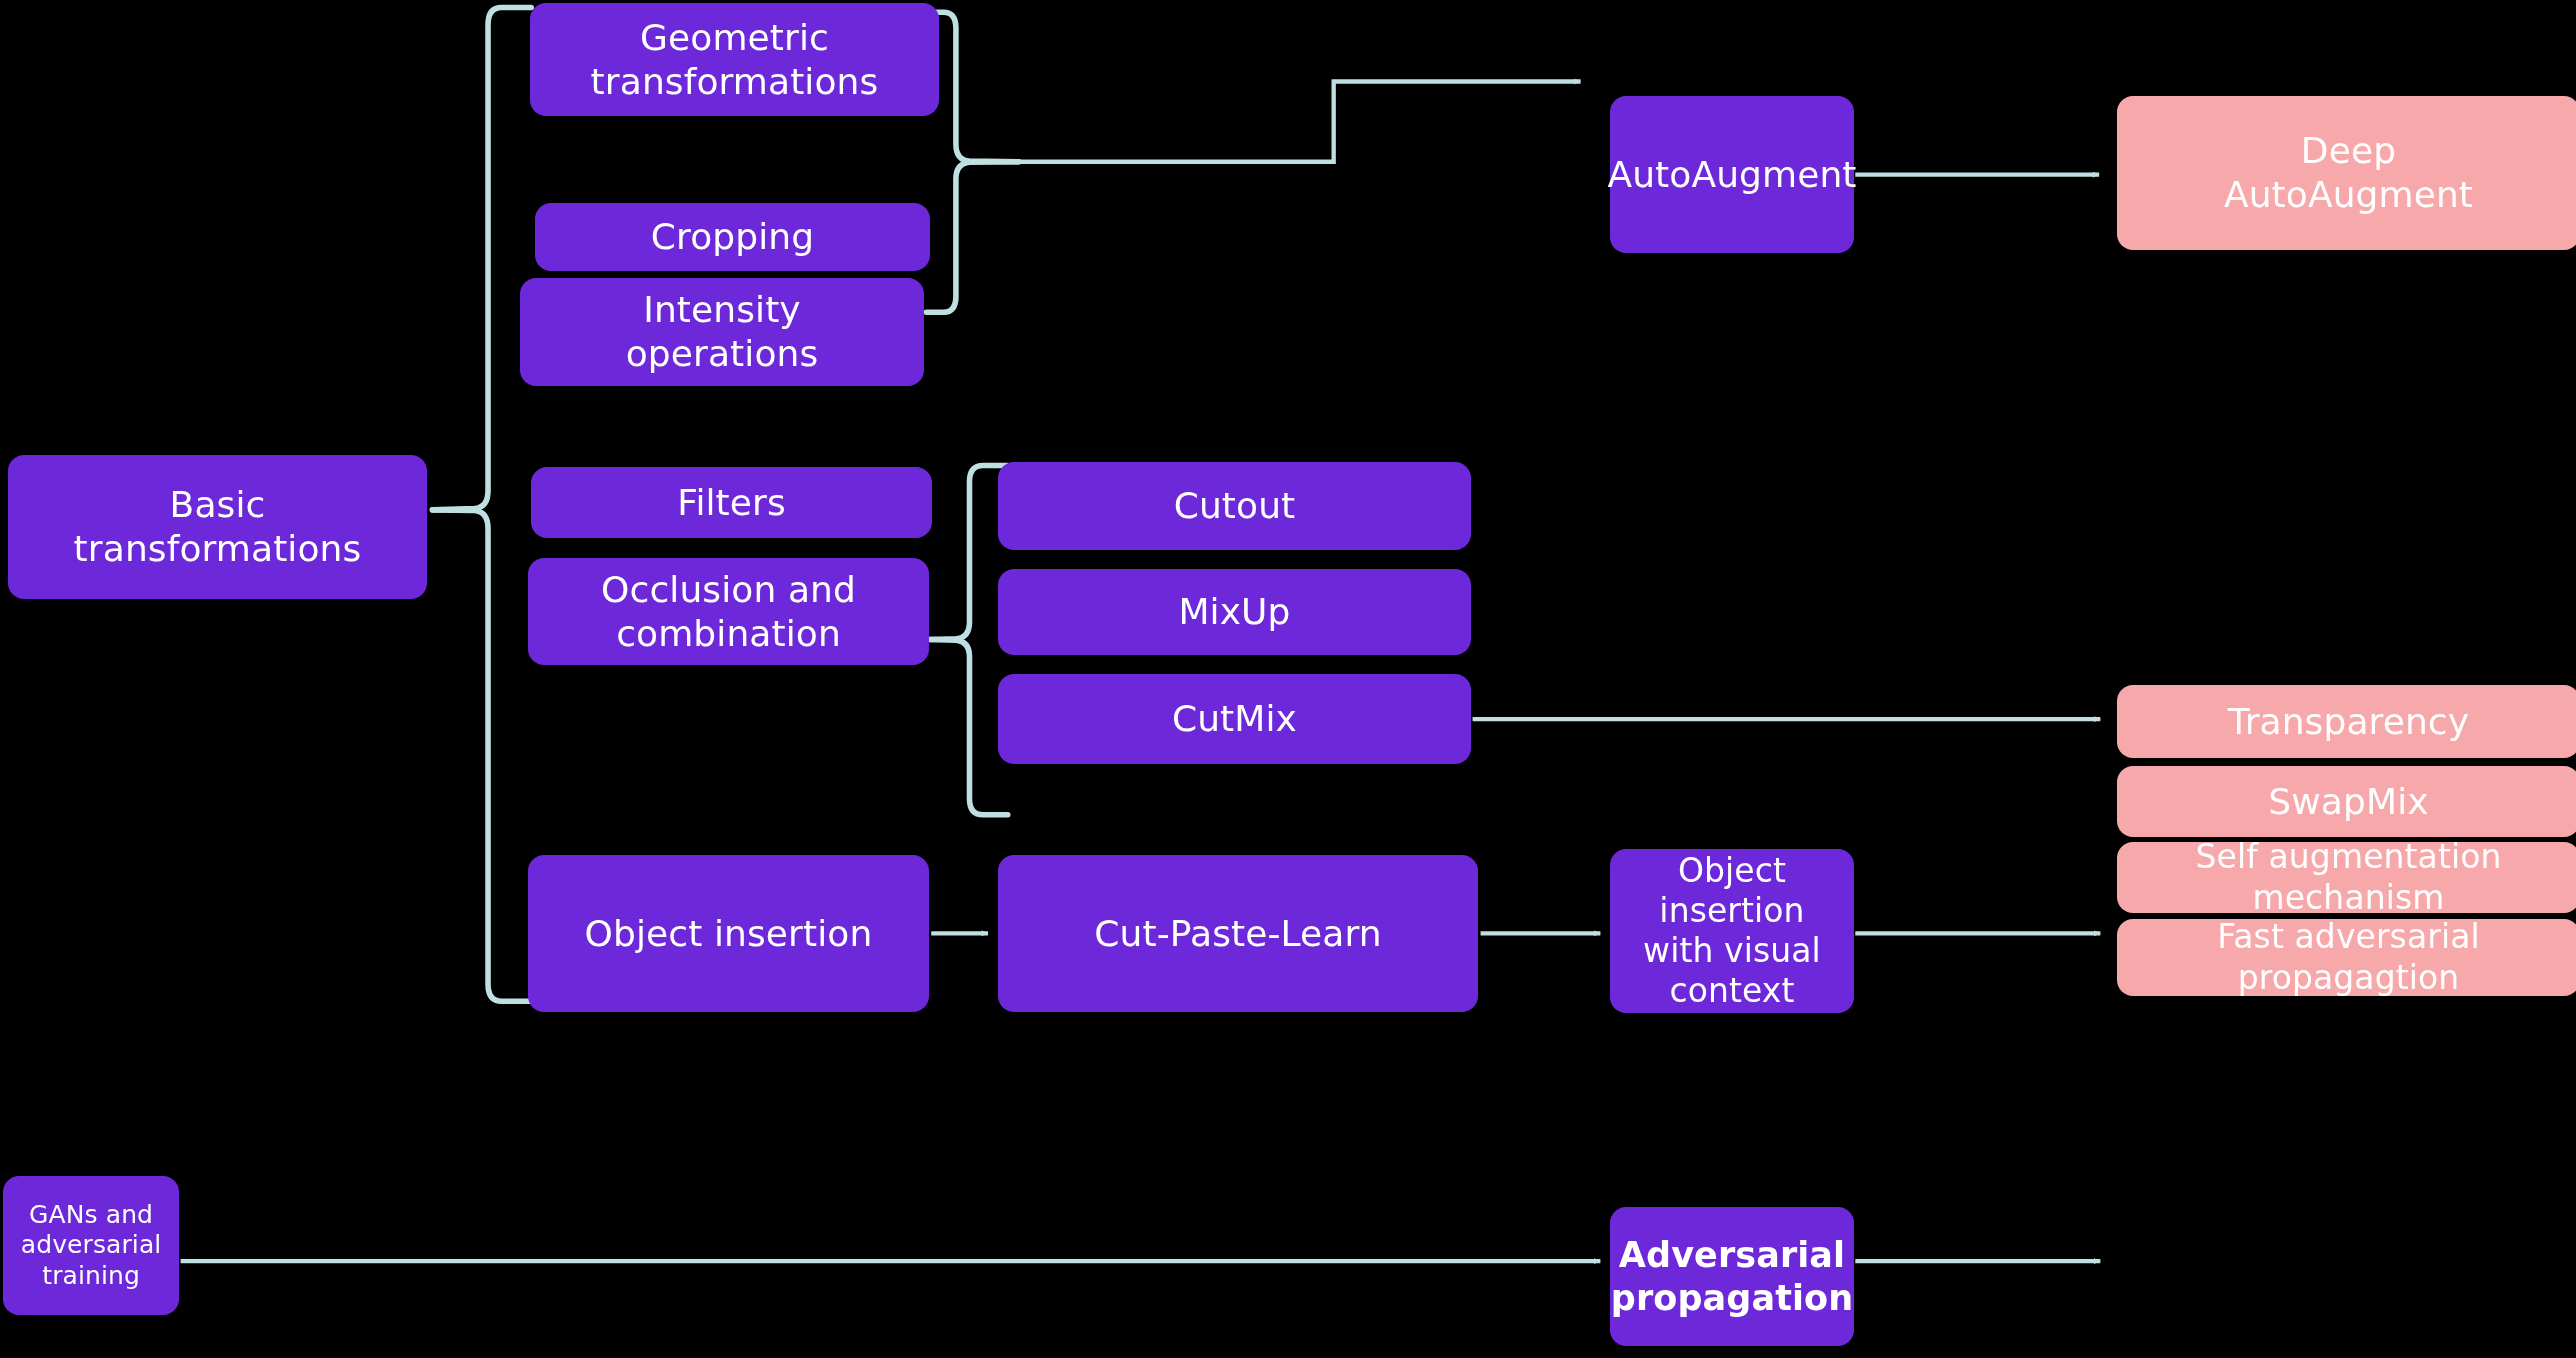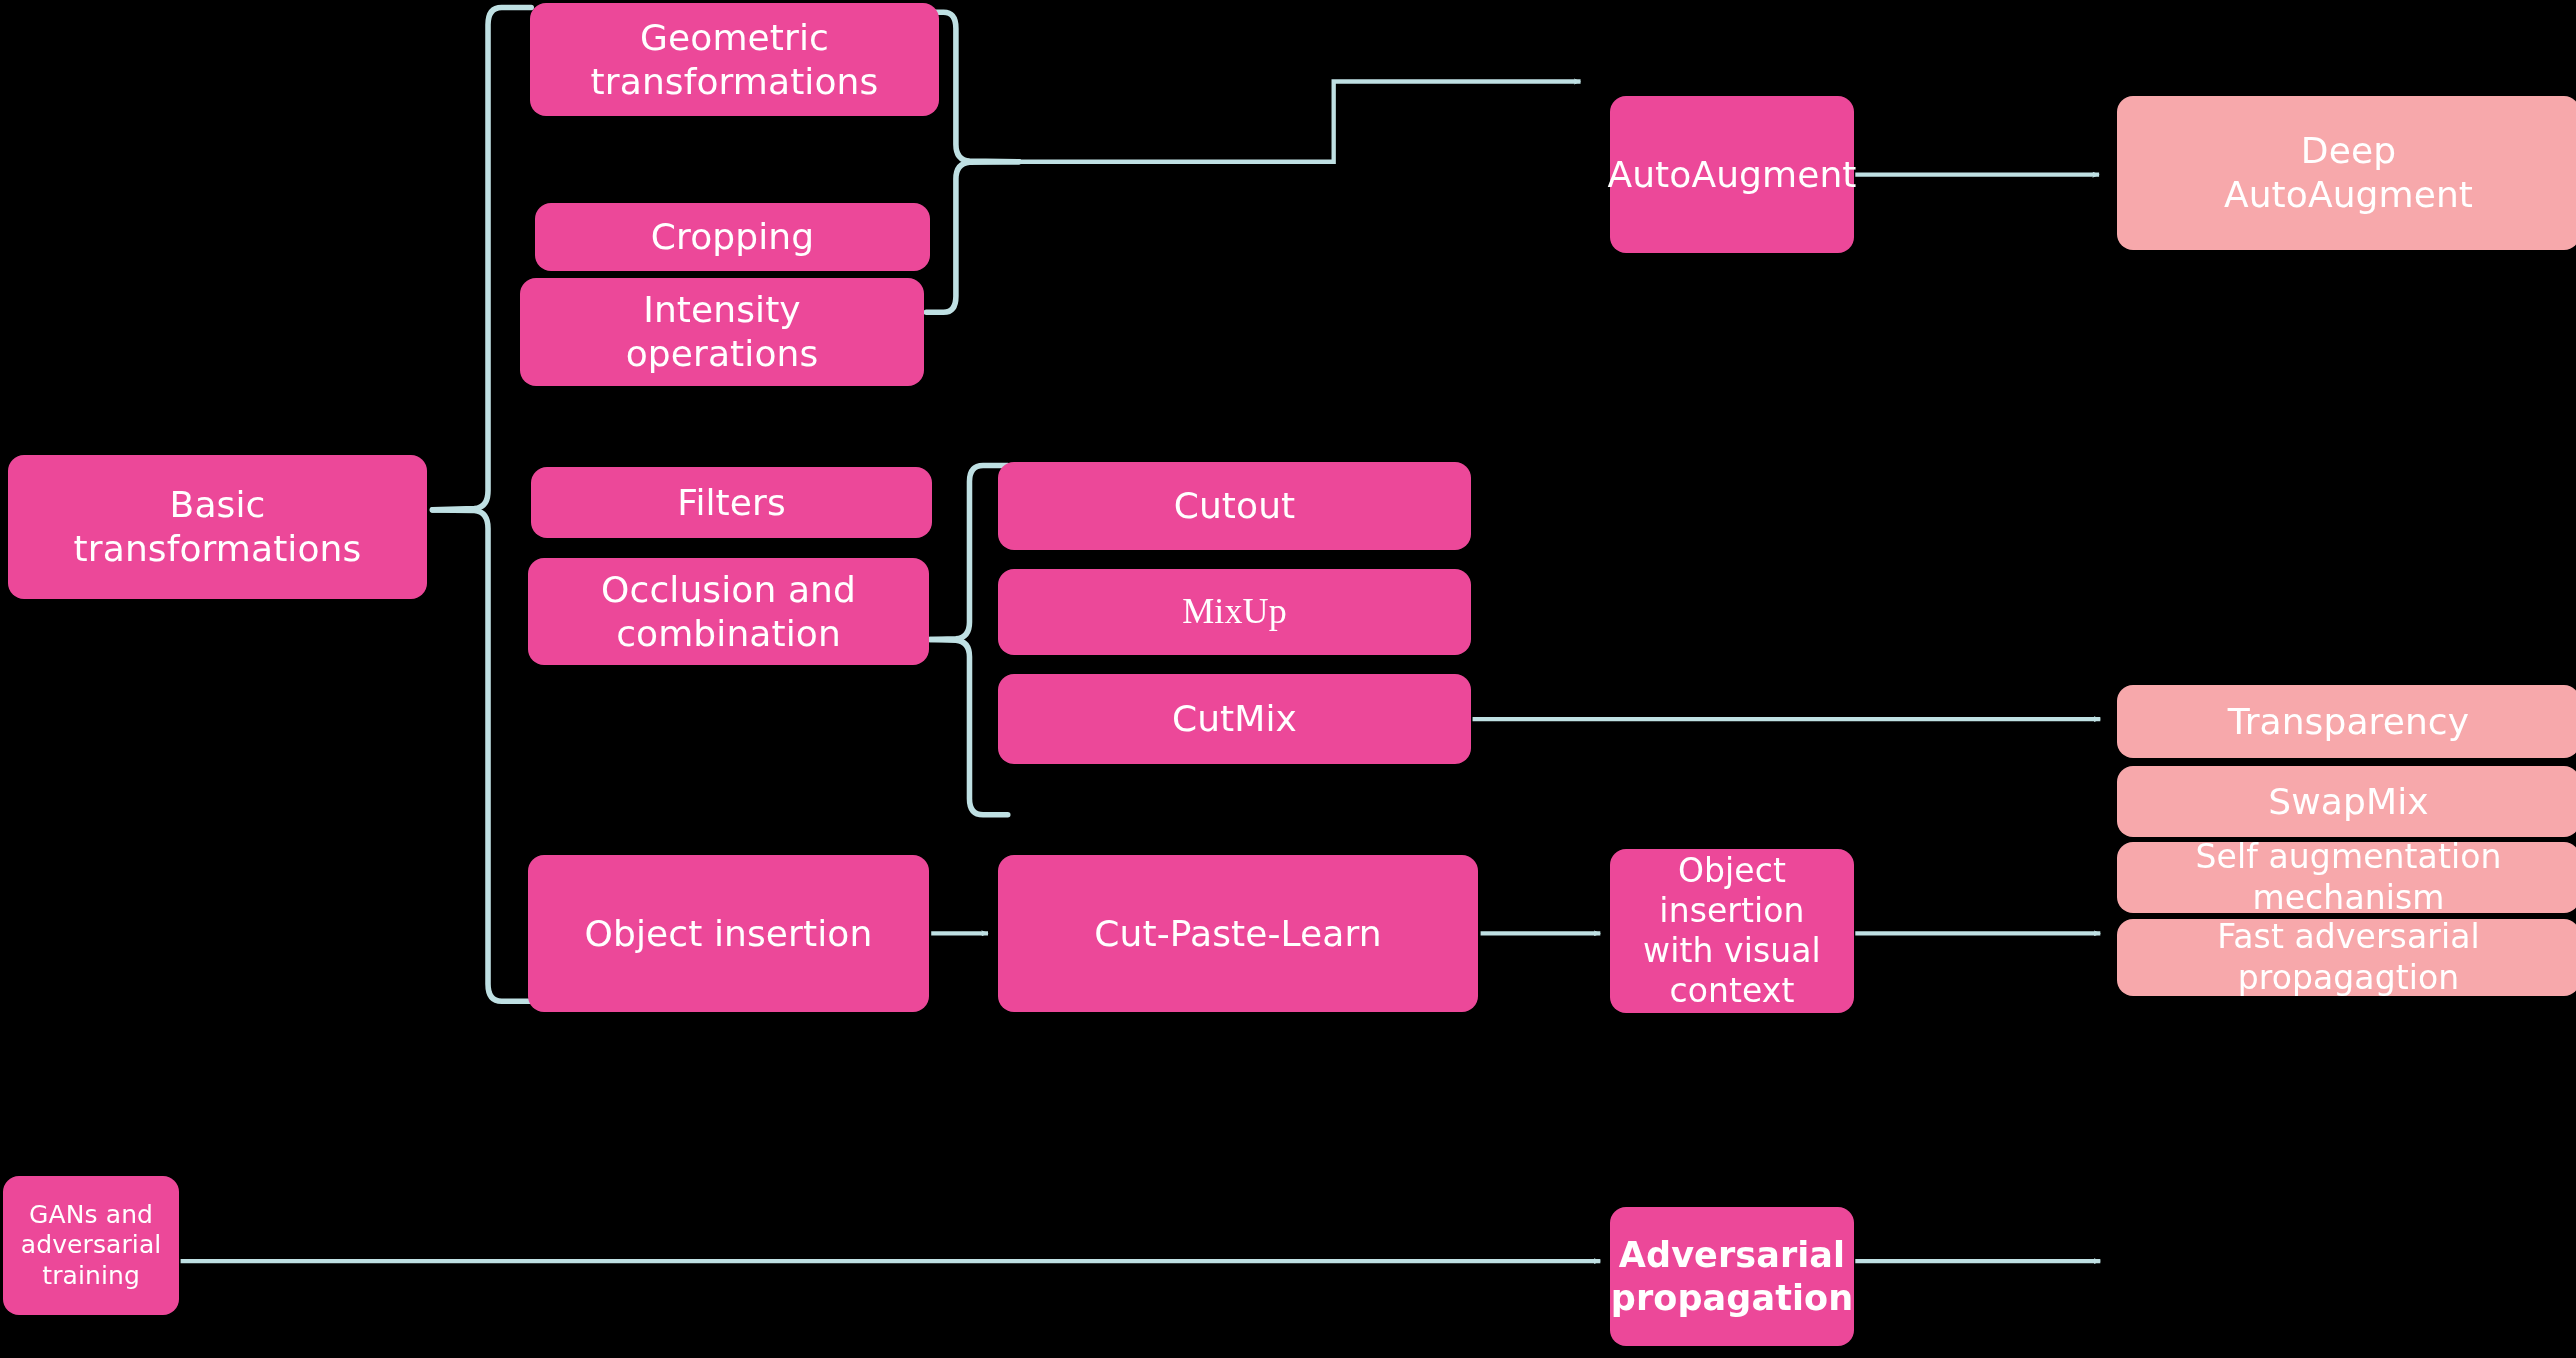--- a/index.html
+++ b/index.html
@@ -25,21 +25,21 @@
     justify-content: center;
     text-align: center;
     color: #ffffff;
     border-radius: 16px;
     line-height: 1.22;
     padding: 3.7px 8.6px;
     white-space: pre-line;
     font-weight: 400;
     letter-spacing: 0.1px;
   }
-  .node.blue  { background: #ec4899; }
+  .node.blue  { background: #6d28d9; }
   .node.pink  { background: #f7a8ab; }
   svg.links {
     position: absolute;
     left: 0;
     top: 0;
     width: 2576px;
     height: 1358px;
     pointer-events: none;
     overflow: visible;
   }
@@ -96,21 +96,21 @@
       <div class="node blue" style="left: 530px; top: 3.1px; width: 409px; height: 113px; font-size: 36px;">Geometric
 transformations</div>
       <div class="node blue" style="left: 535px; top: 159px; width: 395px; height: 68px; font-size: 36px; margin-top: 44px;">Cropping</div>
       <div class="node blue" style="left: 520px; top: 278px; width: 404px; height: 108px; font-size: 36px;">Intensity
 operations</div>
       <div class="node blue" style="left: 531px; top: 426px; width: 401px; height: 71px; font-size: 36px; margin-top: 41px;">Filters</div>
       <div class="node blue" style="left: 528px; top: 558px; width: 401px; height: 107px; font-size: 36px;">Occlusion and
 combination</div>
       <div class="node blue" style="left: 528px; top: 855px; width: 401px; height: 157px; font-size: 36px;">Object insertion</div>
       <div class="node blue" style="left: 998px; top: 462px; width: 473px; height: 88px; font-size: 36px;">Cutout</div>
-      <div class="node blue" style="left: 998px; top: 569px; width: 473px; height: 86px; font-size: 36px; font-family: Liberation Serif, serif;">MixUp</div>
+      <div class="node blue" style="left: 998px; top: 569px; width: 473px; height: 86px; font-size: 36px;">MixUp</div>
       <div class="node blue" style="left: 998px; top: 674px; width: 473px; height: 90px; font-size: 36px;">CutMix</div>
       <div class="node blue" style="left: 998px; top: 855px; width: 480px; height: 157px; font-size: 36px;">Cut-Paste-Learn</div>
       <div class="node blue" style="left: 1610px; top: 96px; width: 244px; height: 157px; font-size: 36px;">AutoAugment</div>
       <div class="node blue" style="left: 1610px; top: 849px; width: 244px; height: 164px; font-size: 33px;">Object insertion
 with visual context</div>
       <div class="node blue" style="left: 1610px; top: 1207px; width: 244px; height: 139px; font-size: 35px; font-weight: bold;">Adversarial
 propagation</div>
       <div class="node blue" style="left: 3.1px; top: 1176px; width: 176px; height: 139px; font-size: 25px;">GANs and
 adversarial training</div>
       <div class="node pink" style="left: 2117px; top: 96px; width: 463px; height: 154px; font-size: 36px;">Deep

